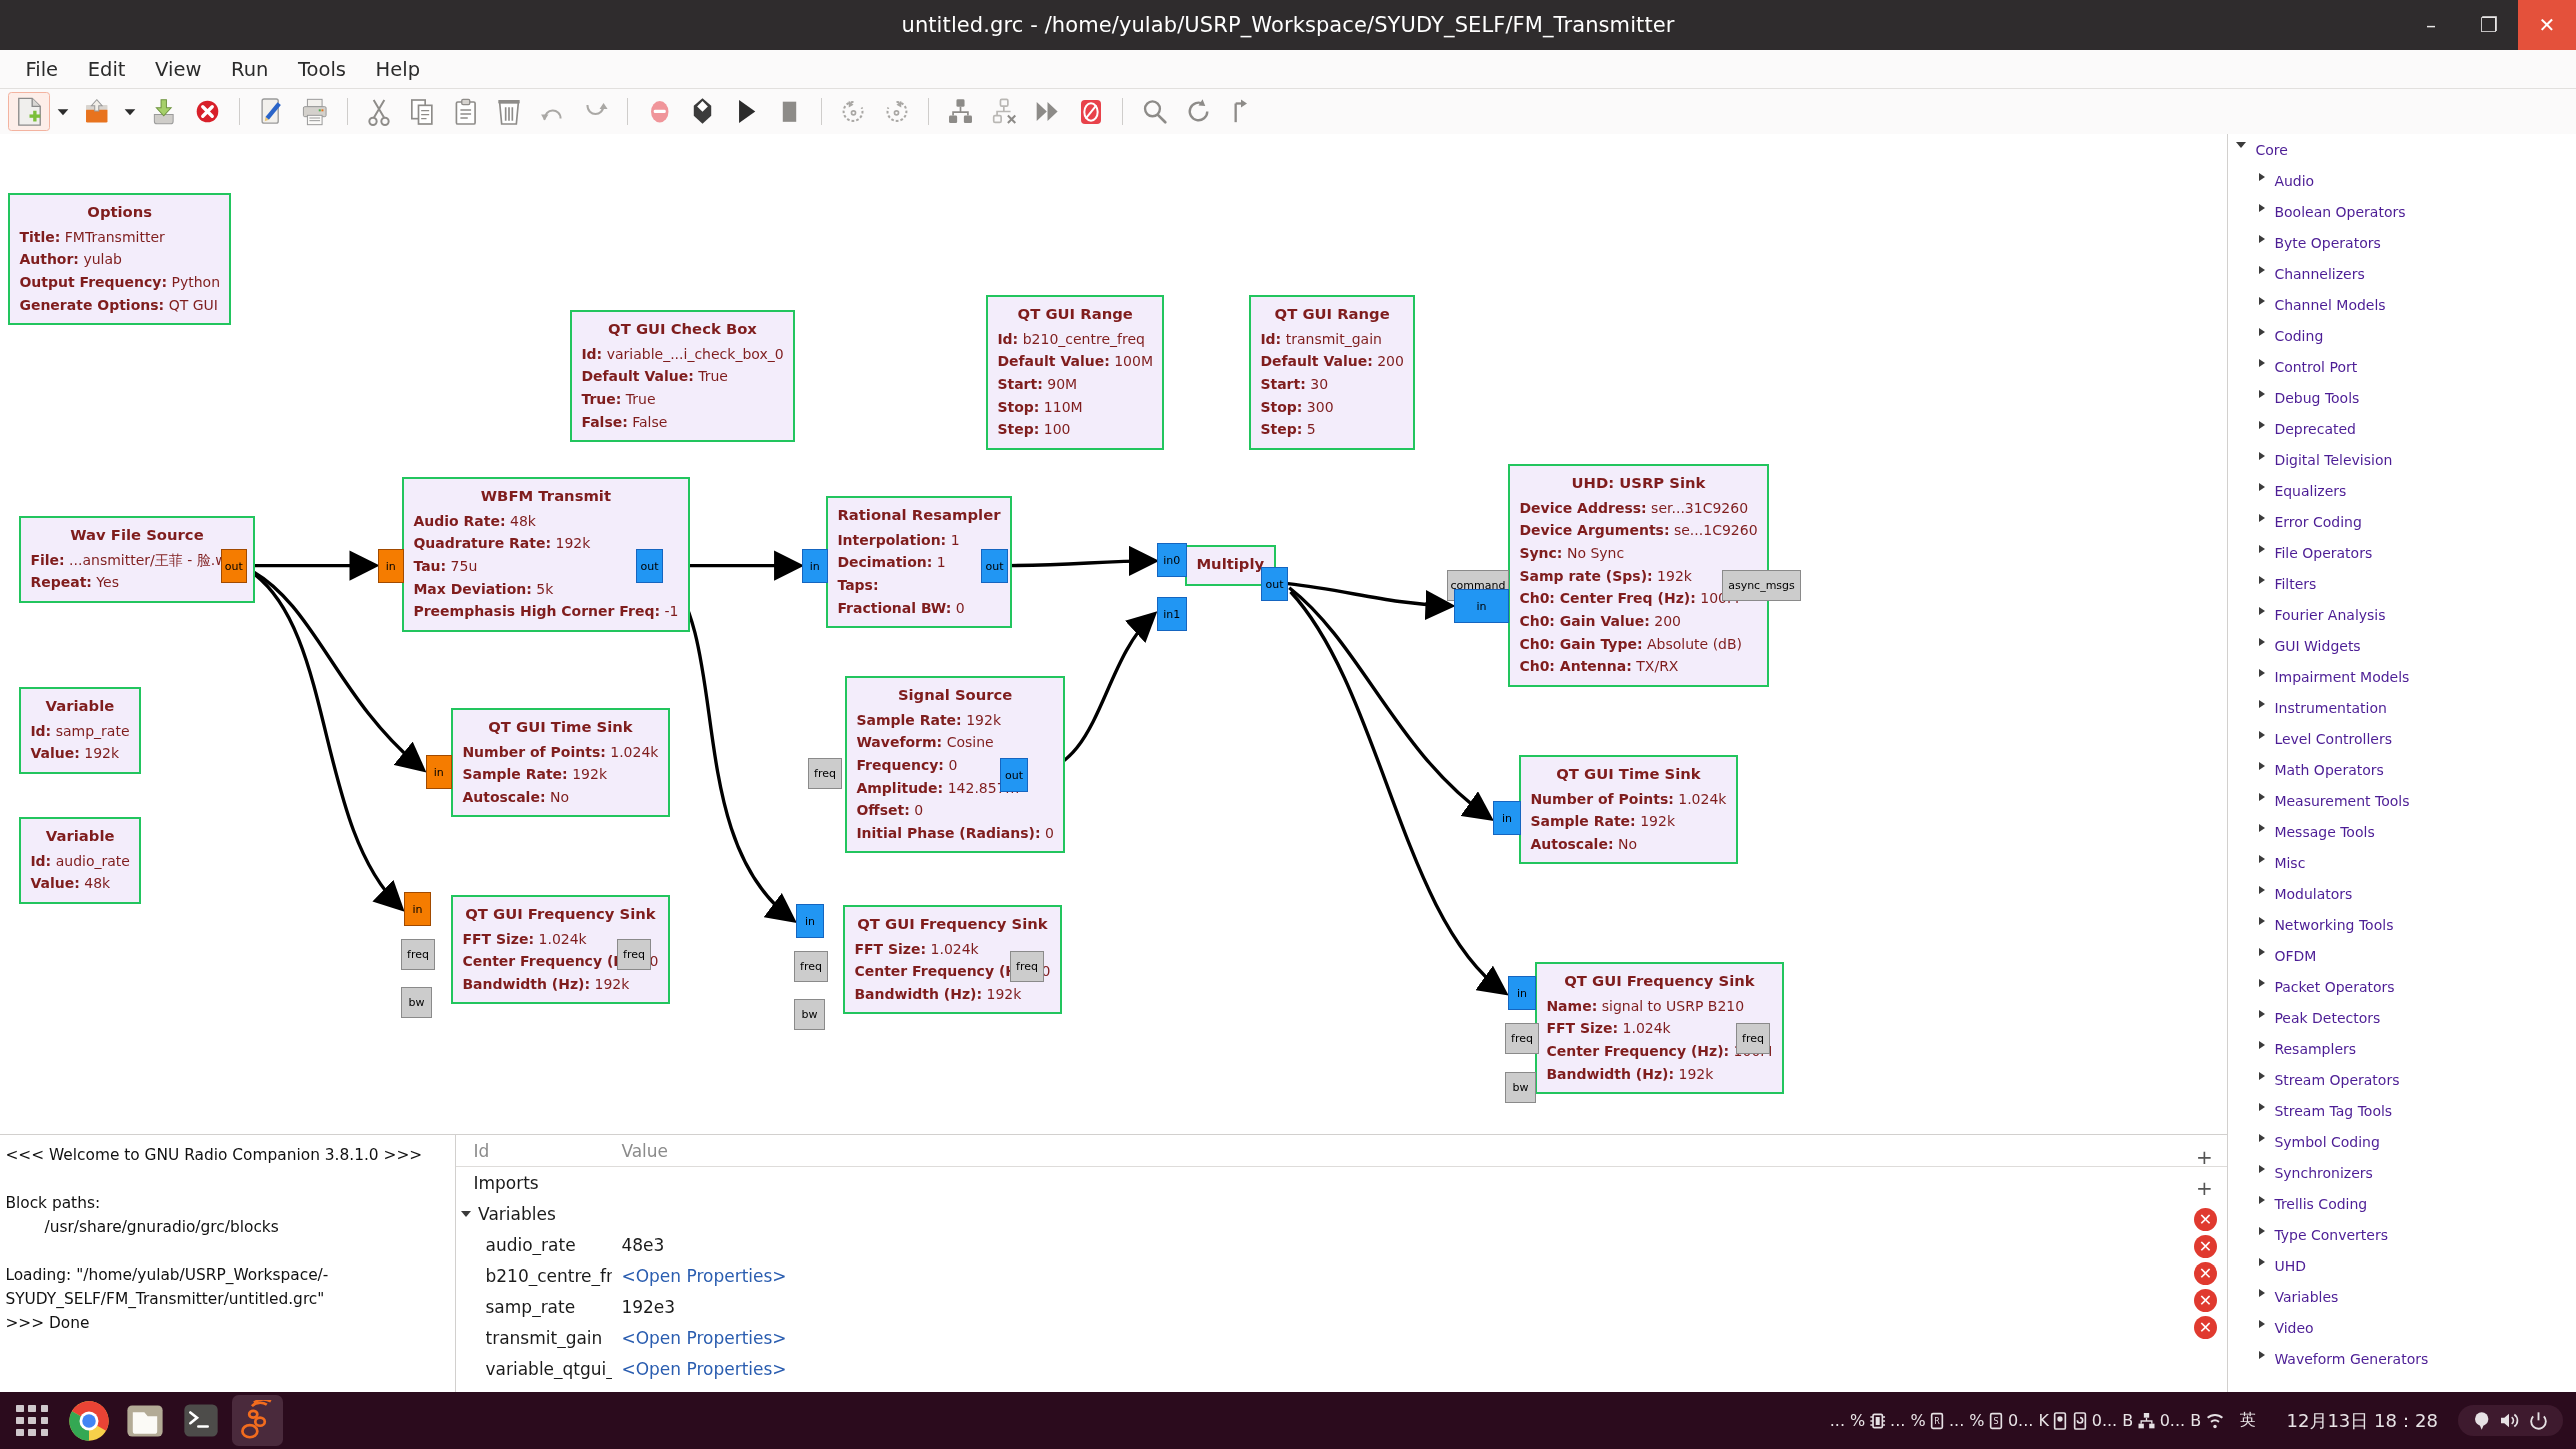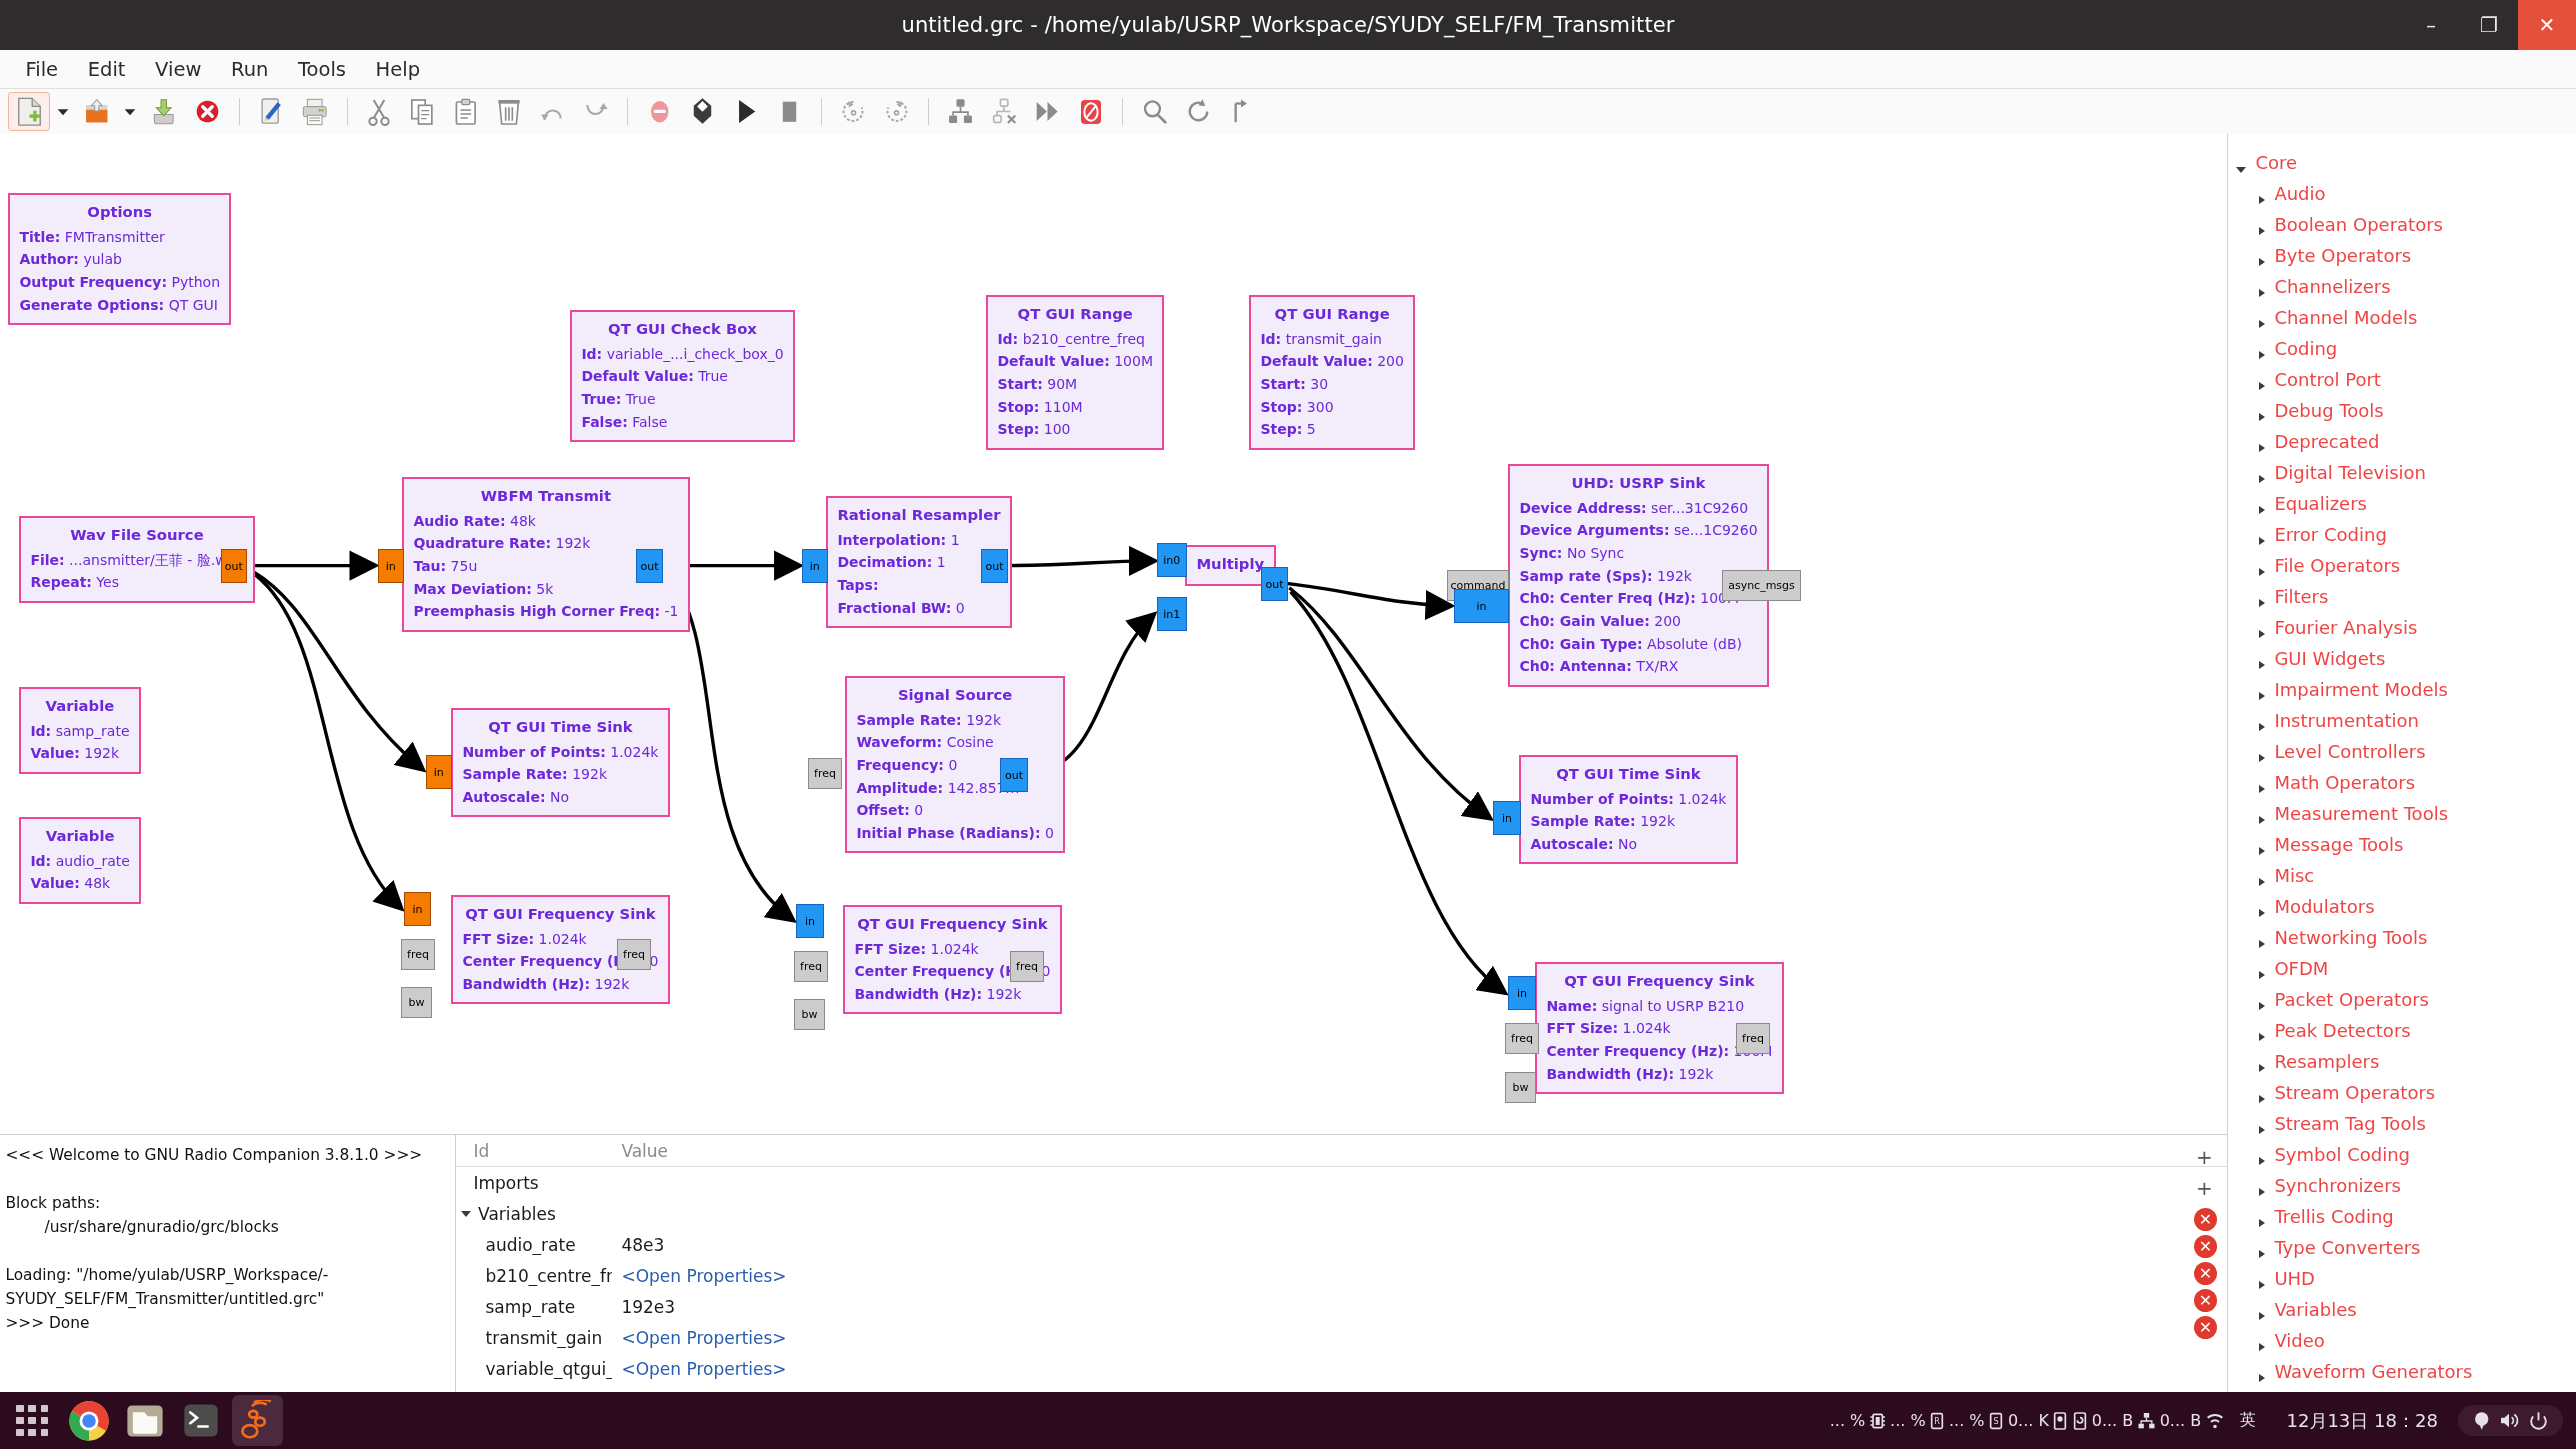--- a/index.html
+++ b/index.html
@@ -51,23 +51,23 @@
   }
   .canvas {
     position: absolute; top: 0; left: 0; width: 2227px; height: 1000px;
     background: #ffffff; overflow: hidden;
   }
 
   
   .blk {
     position: absolute;
     background: #f3edfb;
-    border: 2px solid #ec4899;
+    border: 2px solid #22c55e;
     padding: 4.7px 9.4px 6.7px 9.4px;
-    font-size: 14px; color: #6d28d9;
+    font-size: 14px; color: #7f1d1d;
     line-height: 1.62;
     white-space: nowrap;
   }
   .blk .bt { font-weight: bold; text-align: center; display: block; margin-bottom: 2px; font-size: 14.8px; }
   .blk .row { display: block; }
   .blk .row b { font-weight: bold; }
   .blk .row span { font-weight: normal; }
 
   
   .port {
@@ -112,21 +112,21 @@
             font-size: 20px; color: #555; }
   .vt-x { width: 23px; height: 23px; border-radius: 50%; background: #e03a2f; color: #fff;
           font-size: 16px; display: flex; align-items: center; justify-content: center; margin: 4px auto; }
 
   
   .sidebar {
     position: absolute; top: 134px; right: 0; width: 349px; height: 1258px;
     background: #ffffff; border-left: 0.7px solid #d2d0ce;
     overflow: hidden; padding-top: 8px;
   }
-  .tree-row { display: flex; align-items: flex-end; height: 31px; font-size: 18px; color: #ef4444; }
+  .tree-row { display: flex; align-items: flex-start; height: 31px; font-size: 14px; color: #4c1d95; }
   .tree-row.lvl0 { padding-left: 8px; }
   .tree-row.lvl1 { padding-left: 31px; }
   .tree-row .tri { margin-right: 9.4px; }
 
   
   .taskbar {
     position: absolute; bottom: 0; left: 0; width: 2576px; height: 57px;
     background: #2b0b1d; display: flex; align-items: center;
   }
   .tb-left { display: flex; align-items: center; gap: 5.4px; padding-left: 6.7px; }

